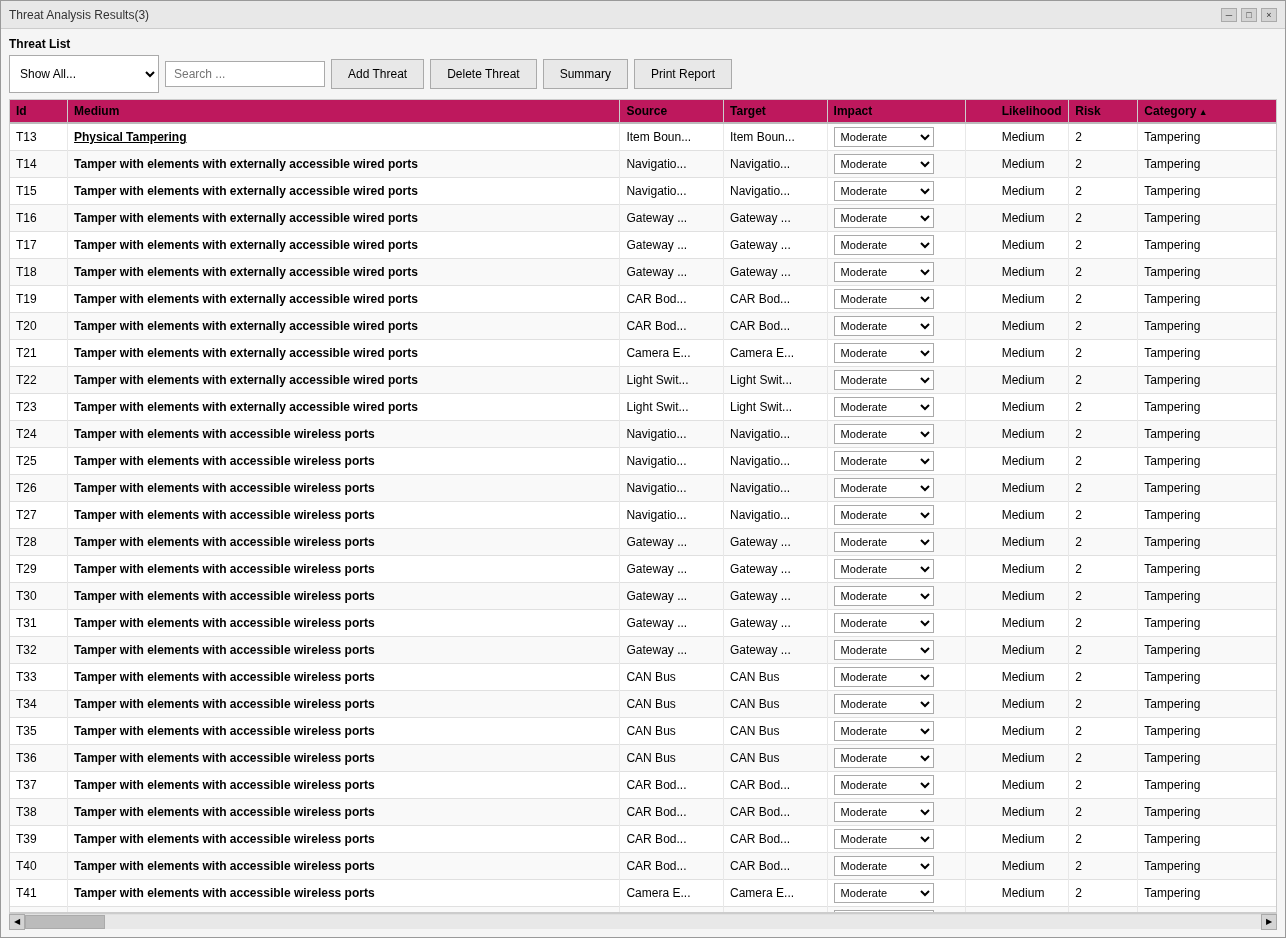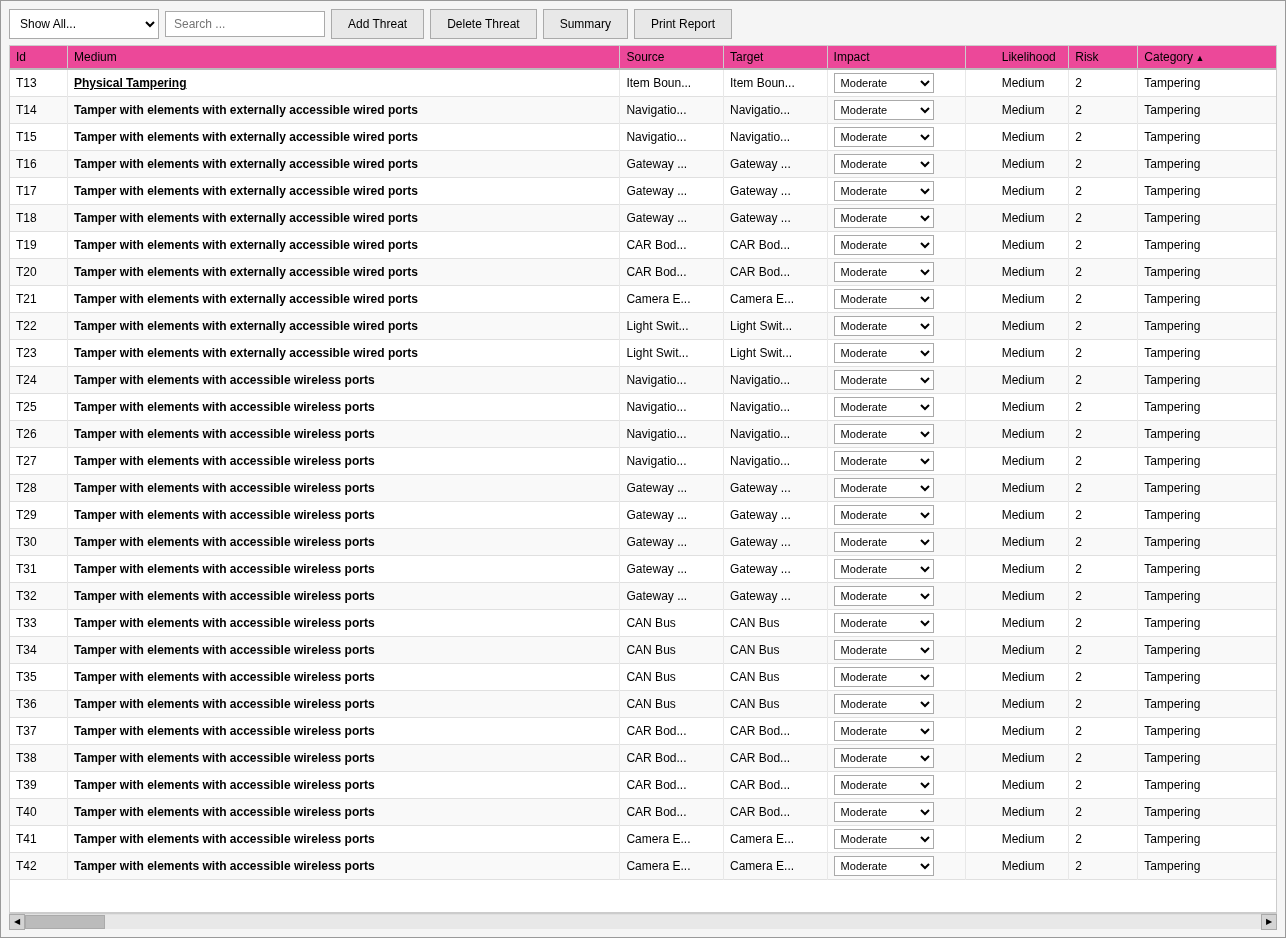--- a/index.html
+++ b/index.html
@@ -65,21 +65,21 @@
       color: #000;
     }
     .toolbar {
       display: flex;
       align-items: center;
       gap: 6px;
       margin-bottom: 6px;
     }
     .show-all-dropdown {
       width: 150px;
-      height: 30px;
+      height: 38px;
       border: 1px solid #aaa;
       background: white;
       padding: 2px 6px;
       font-size: 12px;
       appearance: auto;
       cursor: pointer;
     }
     .search-input {
       width: 160px;
       height: 26px;
@@ -111,26 +111,26 @@
       overflow: auto;
       border: 1px solid #ccc;
       background: white;
     }
     table {
       width: 100%;
       border-collapse: collapse;
       font-size: 12px;
     }
     thead th {
-      background: #ec4899;
+      background: #be185d;
       border-bottom: 2px solid #bbb;
       border-right: 1px solid #ccc;
       padding: 4px 6px;
       text-align: left;
-      font-weight: normal;
+      font-weight: bold;
       color: #000;
       position: sticky;
       top: 0;
       z-index: 10;
       white-space: nowrap;
     }
     thead th:last-child {
       border-right: none;
     }
     thead th.sort-asc::after {
@@ -207,23 +207,32 @@
       font-size: 8px;
       cursor: pointer;
       flex-shrink: 0;
     }
   </style>
 </head>
 <body>
 
 <div class="window">
 
+  <div class="title-bar">
+    <span class="title-bar-text">Threat Analysis Results(3)</span>
+    <div class="title-bar-controls">
+      <div class="title-bar-btn">─</div>
+      <div class="title-bar-btn">□</div>
+      <div class="title-bar-btn">×</div>
+    </div>
+  </div>
 
   <div class="content">
 
+    <div class="threat-list-label">Threat List</div>
 
     <div class="toolbar">
       <select class="show-all-dropdown"><option>Show All...</option></select>
       <input class="search-input" type="text" placeholder="Search ..." style="">
       <button class="toolbar-btn">Add Threat</button>
       <button class="toolbar-btn">Delete Threat</button>
       <button class="toolbar-btn">Summary</button>
       <button class="toolbar-btn">Print Report</button>
     </div>
 

